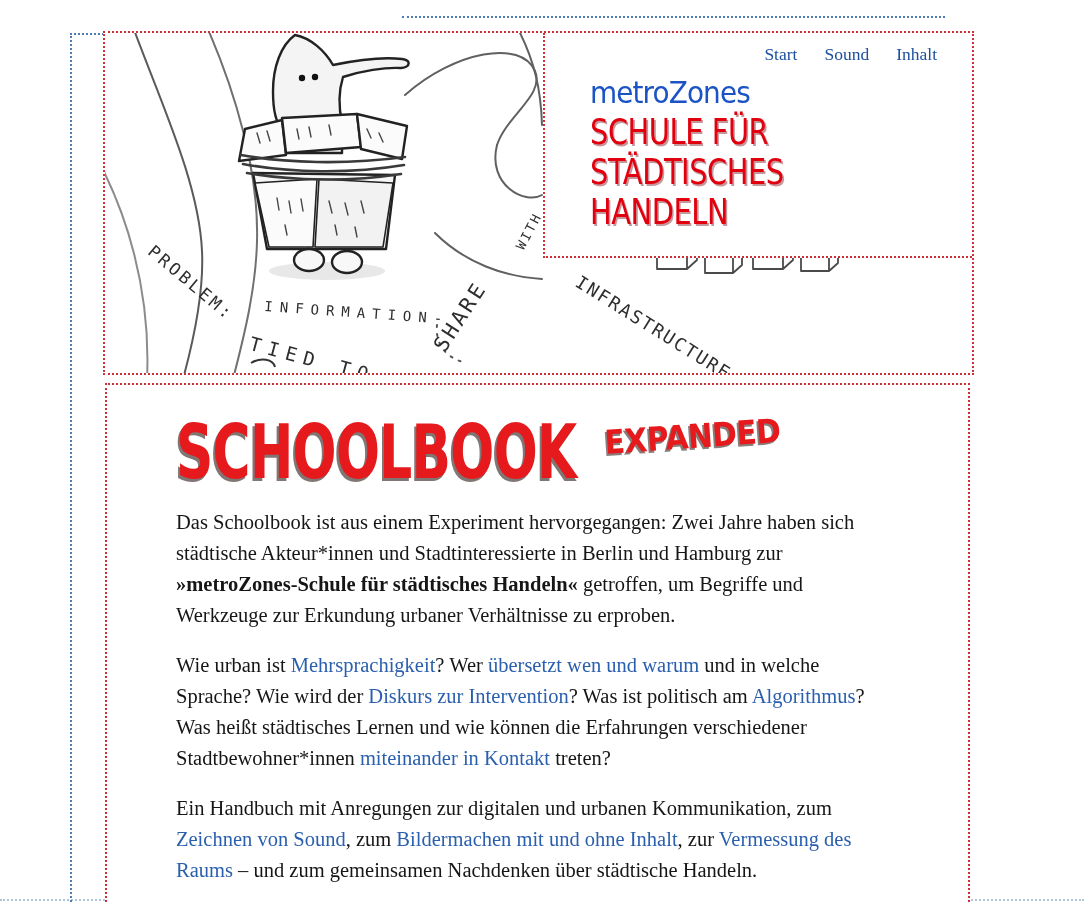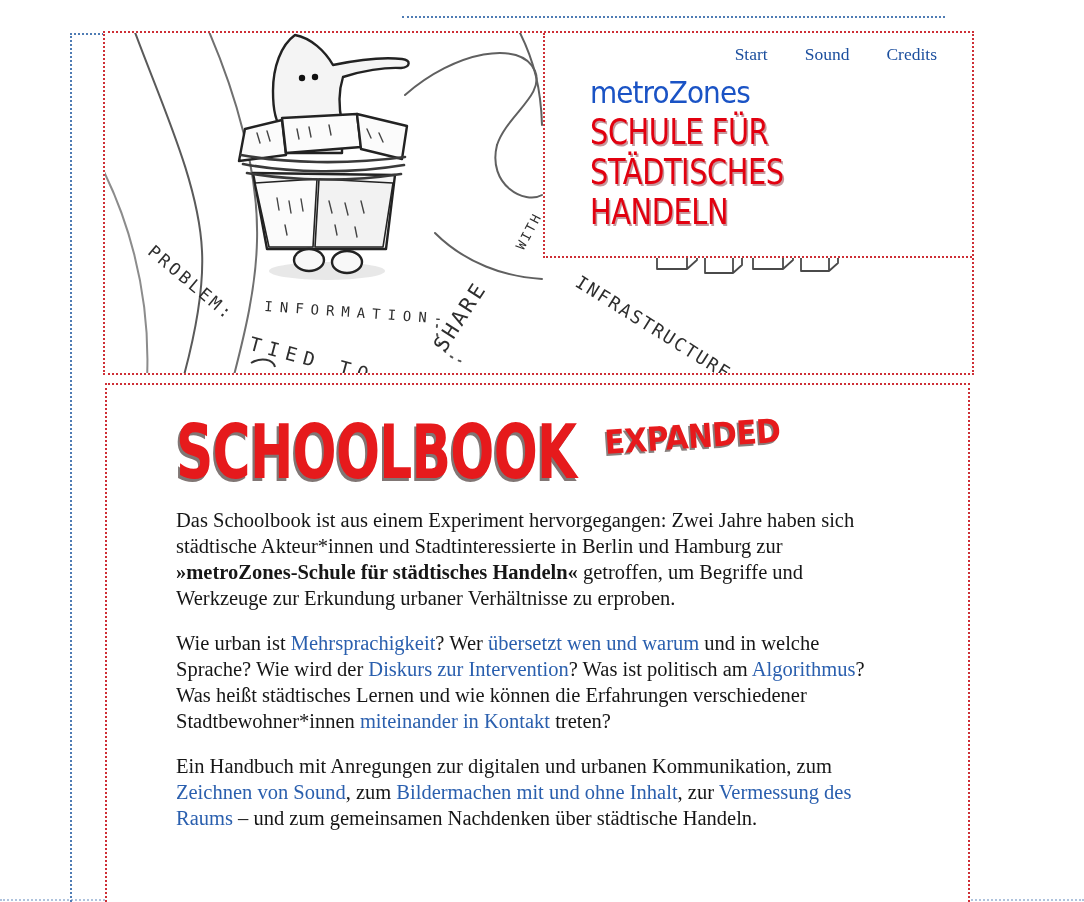--- a/index.html
+++ b/index.html
@@ -31,21 +31,21 @@
   .l-share{left:344px;top:299px;font-size:21px;letter-spacing:3px;
            transform:rotate(-57deg);transform-origin:0 100%;}
   .l-with{left:408px;top:212px;font-size:13px;letter-spacing:2px;
           transform:rotate(-62deg);transform-origin:0 0;}
   .l-infrastructure{left:478px;top:238px;font-size:18px;letter-spacing:2px;
                     transform:rotate(32deg);transform-origin:0 0;}
 
   
   .headbox{position:absolute;left:438px;top:0;width:427px;height:223px;background:#fff;
            border-left:2px dotted var(--accent_red);border-bottom:2px dotted var(--accent_red);}
-  .mainnav{position:absolute;top:11px;right:35px;display:flex;gap:37px;
+  .mainnav{position:absolute;top:11px;right:35px;display:flex;gap:27px;
            font-family:"Liberation Serif",serif;font-size:17.5px;}
   .mainnav a{color:var(--nav_blue);text-decoration:none;cursor:pointer;}
   .logo{position:absolute;left:45px;top:41px;font-family:"DejaVu Sans",sans-serif;
         font-weight:normal;cursor:pointer;}
   .logo-blue{font-size:31px;line-height:36px;color:var(--logo_blue);letter-spacing:-1px;
              transform:scaleX(.9);transform-origin:0 0;margin-bottom:2px;}
   .logo-red{font-size:36px;line-height:40px;color:var(--logo_red);letter-spacing:-.5px;
             transform:scaleX(.8);transform-origin:0 0;
             text-shadow:2px 2px 0 rgba(125,25,35,.45);}
 
@@ -55,21 +55,21 @@
            background:#fff;padding:26px 60px 0 69px;}
   h1{margin:4px 0 18px;white-space:nowrap;}
   .title-main{display:inline-block;font-family:"DejaVu Sans",sans-serif;font-weight:bold;
               font-size:74px;line-height:1;color:var(--heading_red);letter-spacing:-1px;
               transform:scaleX(.7);transform-origin:0 80%;
               text-shadow:-3px 3px 0 rgba(85,72,70,.75);}
   .title-sup{display:inline-block;font-family:"DejaVu Sans",sans-serif;font-weight:bold;
              font-size:33px;color:var(--heading_red);letter-spacing:-.5px;margin-left:-150px;
              transform:translateY(-24px) rotate(-4deg) scaleX(.9);transform-origin:0 100%;
              text-shadow:-2px 2px 0 rgba(85,72,70,.7);}
-  .paras p{margin:0 0 19px;width:712px;font-size:20.5px;line-height:26px;color:#161616;}
+  .paras p{margin:0 0 19px;width:712px;font-size:20.5px;line-height:31px;color:#161616;}
   .paras .b{font-weight:bold;}
   .paras a.tlink{color:var(--link_blue);text-decoration:none;cursor:pointer;}
 </style>
 </head>
 <body>
 
 <div class="page">
 
   <div class="blue-top"></div>
   <div class="blue-stub"></div>
@@ -140,21 +140,21 @@
     <span class="hand l-information">INFORMATION-</span>
     <span class="hand l-tied">TIED TO A</span>
     <span class="hand l-share">SHARE</span>
     <span class="hand l-with">WITH</span>
     <span class="hand l-infrastructure">INFRASTRUCTURE</span>
 
     <div class="headbox">
       <nav class="mainnav">
         <a>Start</a>
         <a>Sound</a>
-        <a>Credits</a>
+        <a>Inhalt</a>
       </nav>
       <div class="logo">
         <div class="logo-blue">metroZones</div>
         <div class="logo-red">SCHULE FÜR</div>
         <div class="logo-red">STÄDTISCHES</div>
         <div class="logo-red">HANDELN</div>
       </div>
     </div>
   </div>
 

